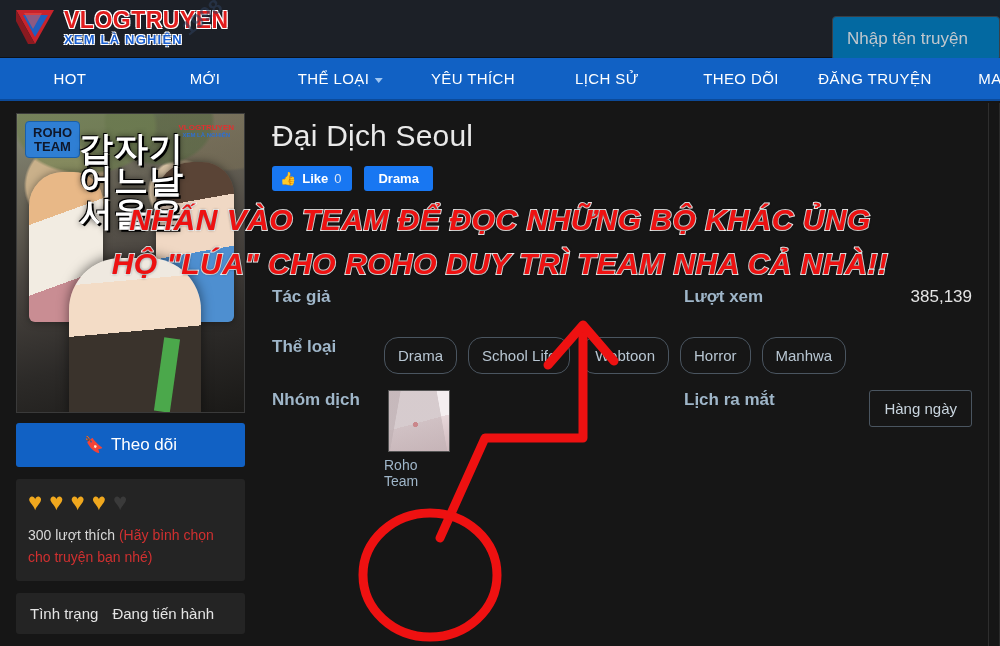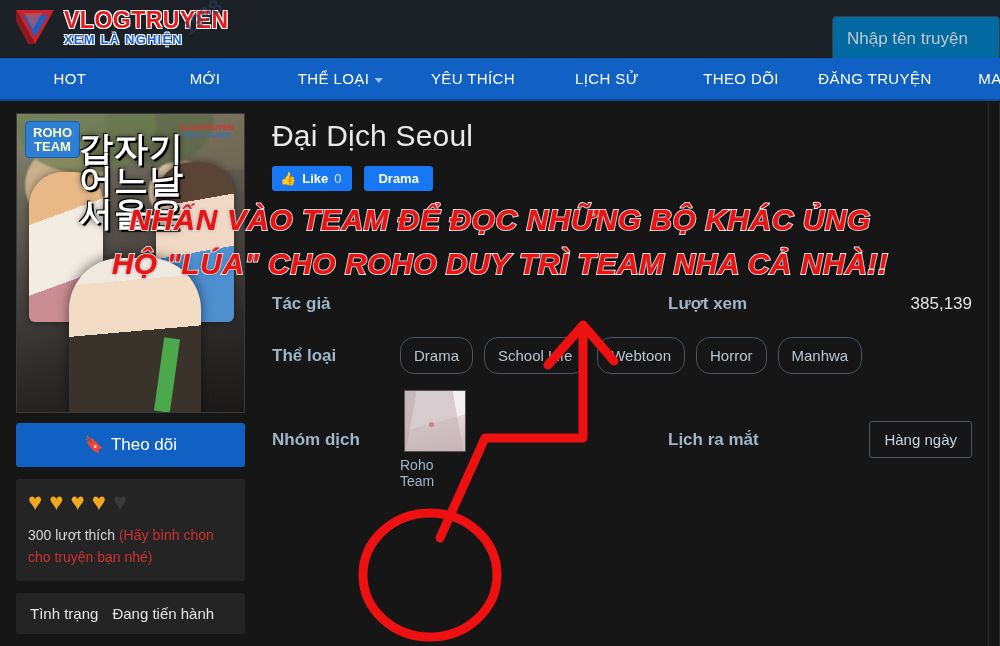--- a/index.html
+++ b/index.html
@@ -147,21 +147,21 @@
     background: linear-gradient(175deg, #efe9e0 0 16%, #f3dcc6 16% 46%, #3a332c 46%);
     border-radius: 52px 52px 0 0;
     box-shadow: 0 -2px 12px rgba(0,0,0,.5);
   }
   .char-strap {
     position: absolute; left: 142px; bottom: 0; width: 16px; height: 74px;
     background: #4ba84b; transform: rotate(8deg);
   }
   .roho-badge {
     position: absolute; left: 8px; top: 7px;
-    background: #2f7fd4; color: #fef9c3;
+    background: #2f7fd4; color: #0f172a;
     font-size: 13px; font-weight: bold; line-height: 1.05;
     padding: 4px 7px; border-radius: 4px; text-align: center;
     border: 1px solid #1a5fa8;
   }
   .cover-vlog {
     position: absolute; right: 10px; top: 10px;
     text-align: center; line-height: 1;
   }
   .cover-vlog .a { font-size: 8px; font-weight: bold; color: #e03030; }
   .cover-vlog .b { font-size: 6px; font-weight: bold; color: #2f6fd0; }
@@ -232,24 +232,23 @@
     background: #1877f2; border: none; border-radius: 3px;
     height: 25px; padding: 0 14px;
     display: flex; align-items: center;
     font-size: 13px; font-weight: bold; color: #fff;
     cursor: pointer;
   }
 
   
   .info-rows { margin-top: 96px; }
   .info-row {
-    display: flex; align-items: center;
+    display: flex; 
     min-height: 34px;
     margin-bottom: 16px;
-    gap: 16px;
   }
   .lbl-left {
     width: 112px; flex: 0 0 112px;
     font-size: 17px; font-weight: bold; color: #9fb6c9;
   }
   .val-left { flex: 1; font-size: 16px; color: #cfd6dc; }
   .lbl-right {
     width: 130px; flex: 0 0 130px;
     font-size: 17px; font-weight: bold; color: #9fb6c9;
     text-align: left;

